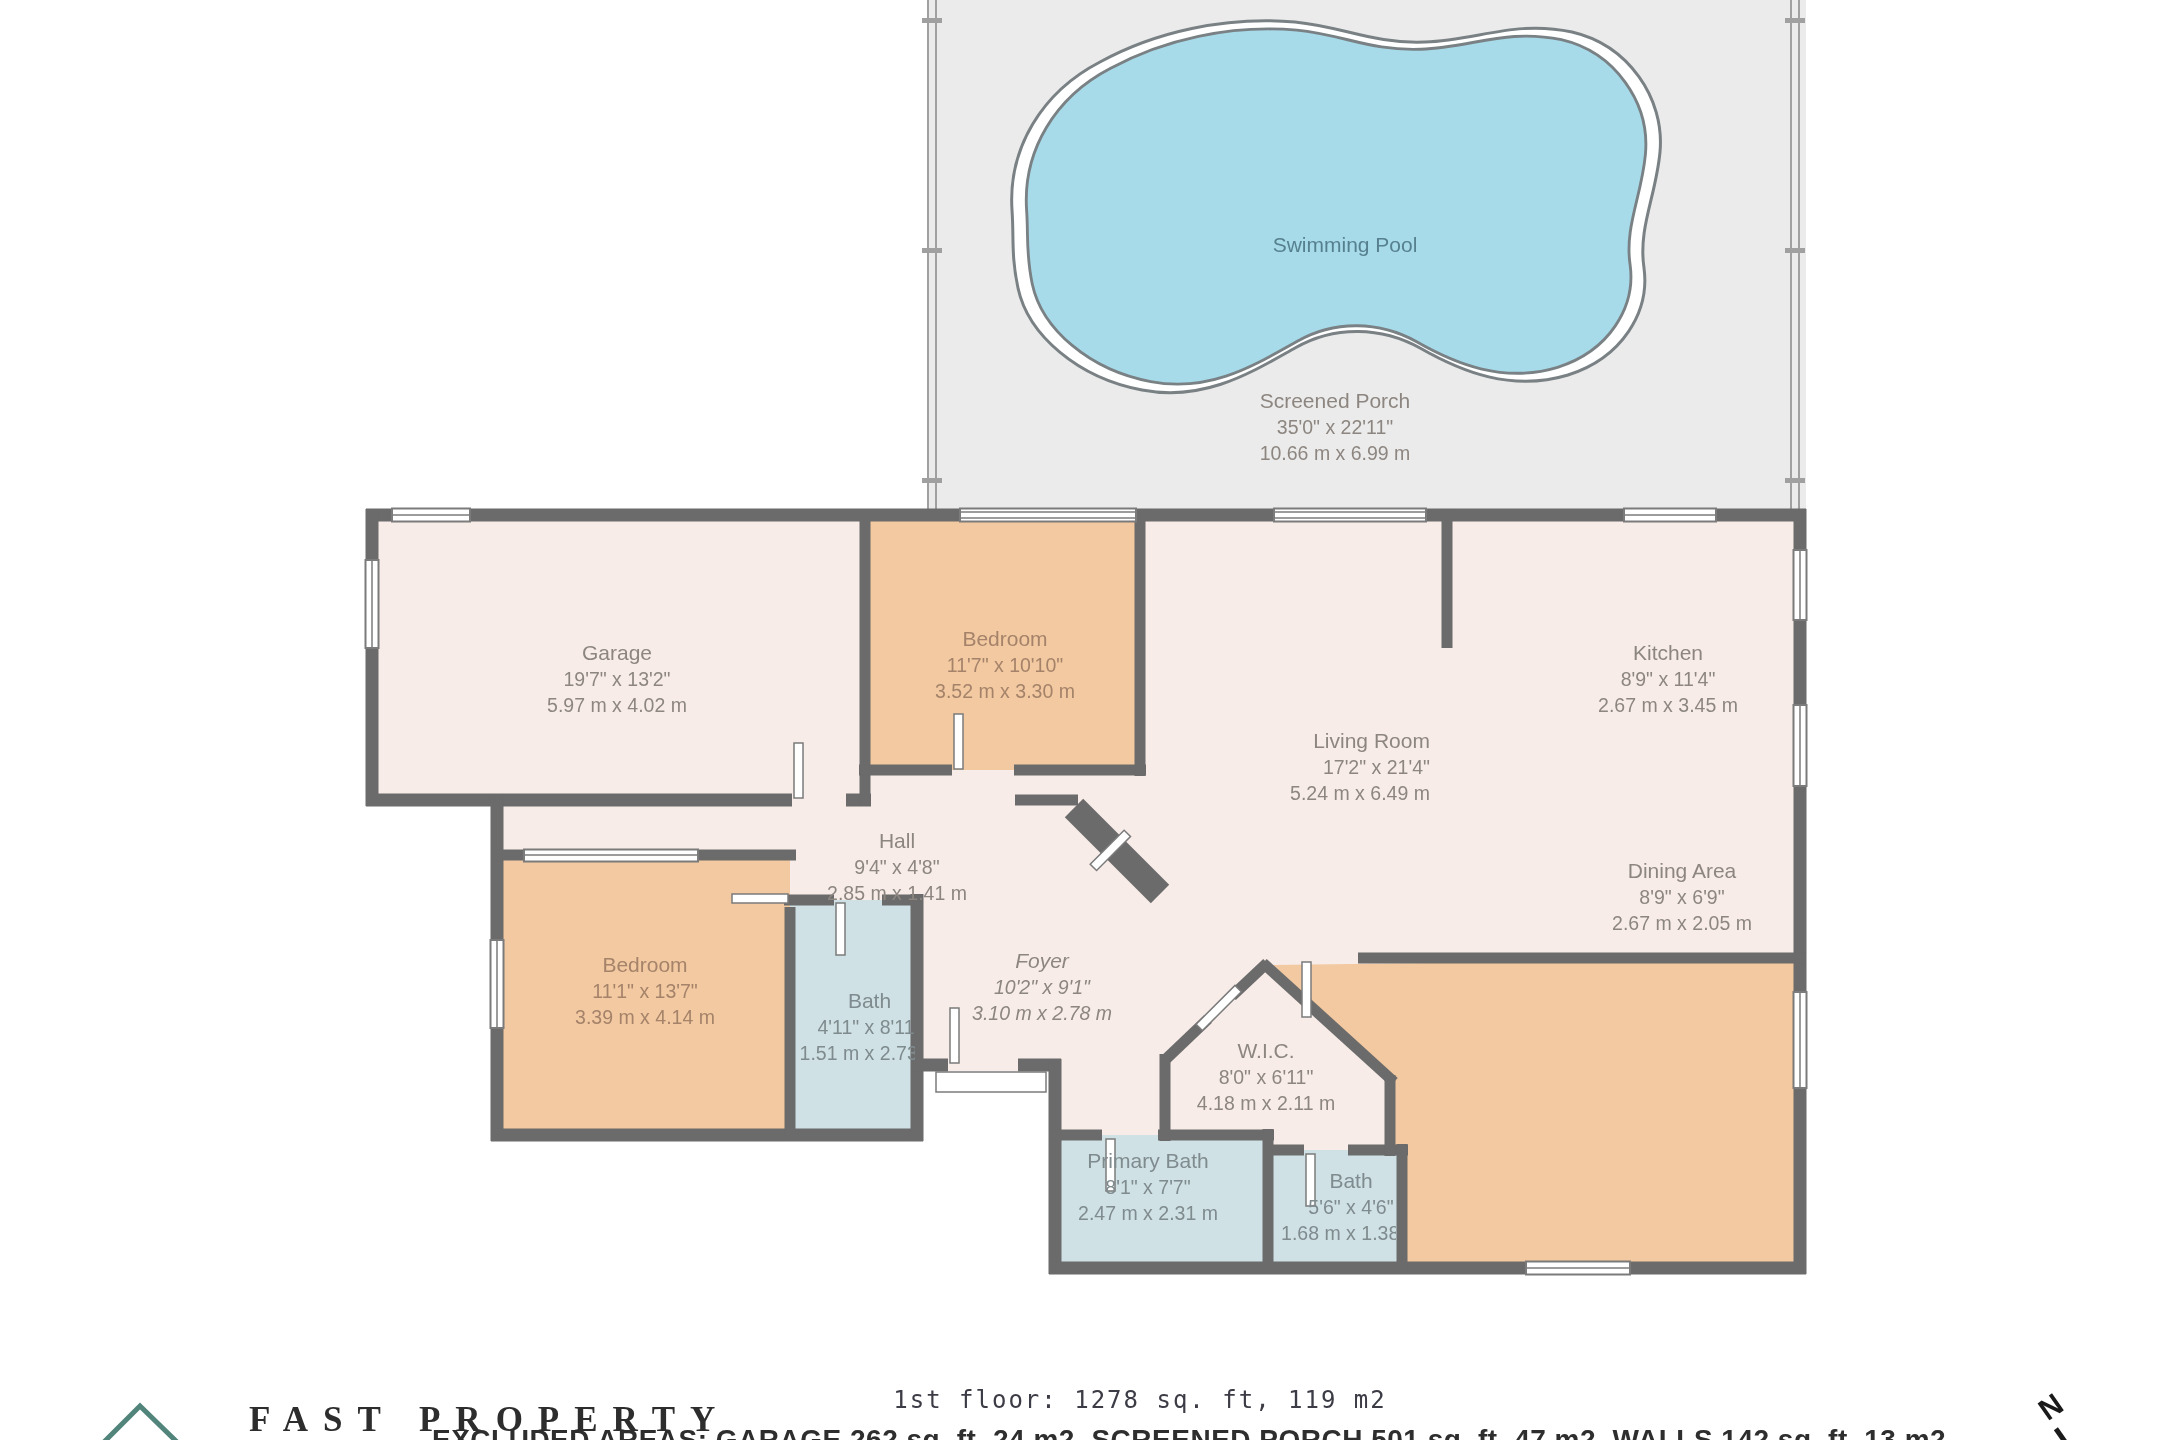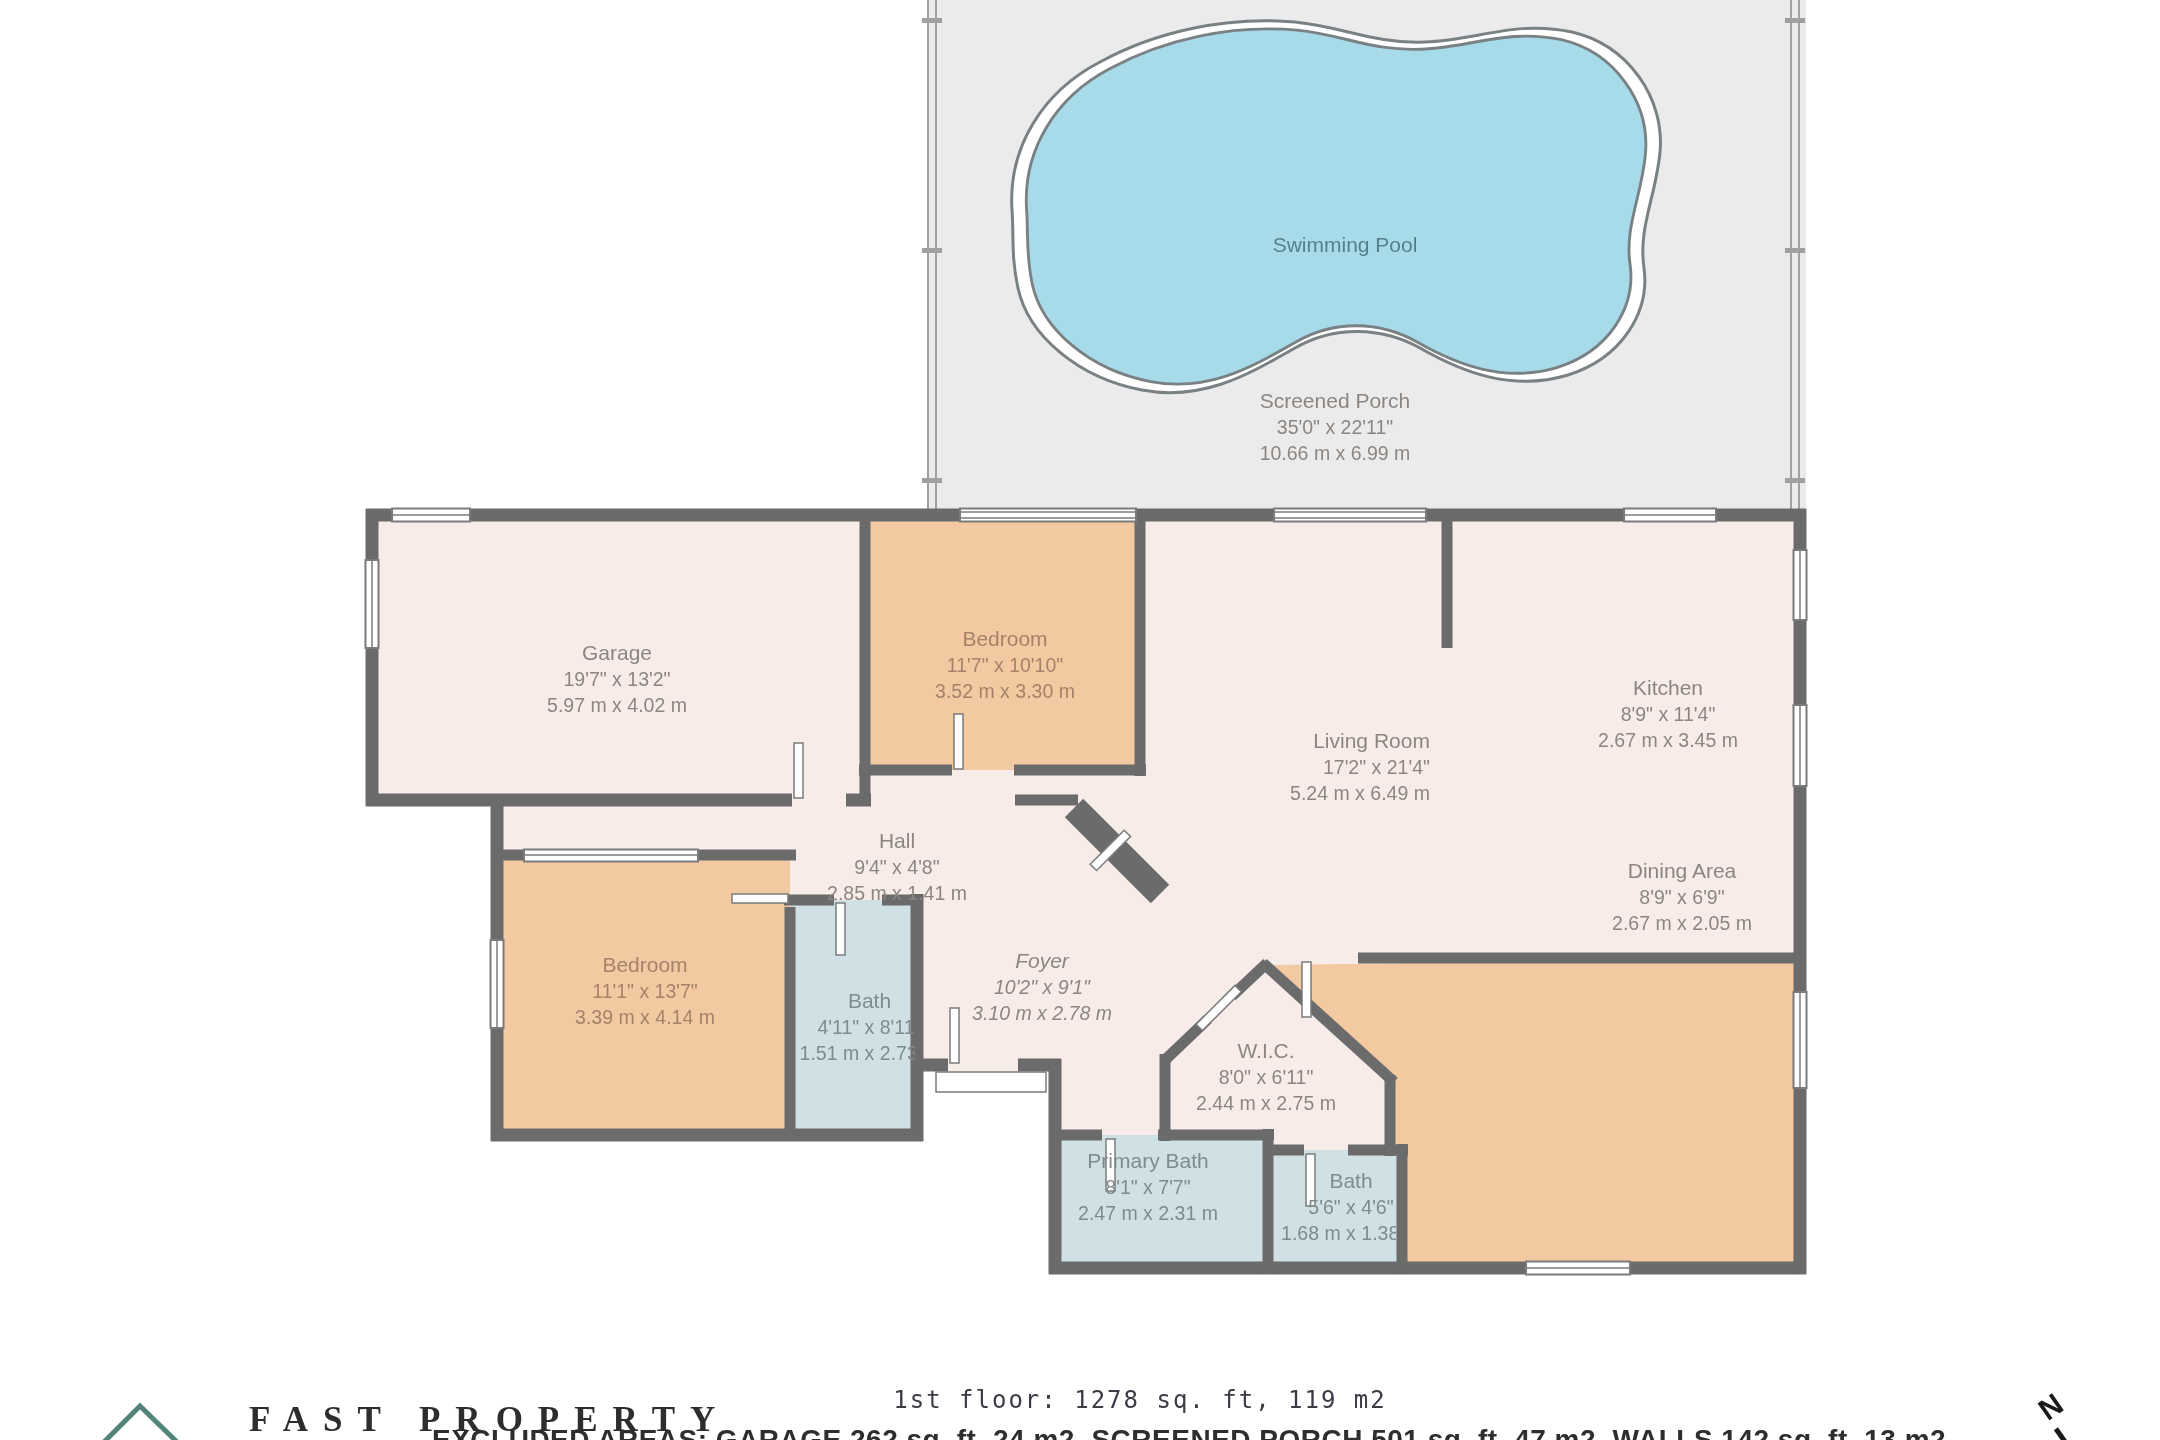--- a/index.html
+++ b/index.html
@@ -207,21 +207,21 @@
     <span class="d">19'7" x 13'2"</span>
     <span class="d">5.97 m x 4.02 m</span>
   </div>
 
   <div class="lbl tan" style="left:1005px;top:626px;">
     <span class="nm">Bedroom</span>
     <span class="d">11'7" x 10'10"</span>
     <span class="d">3.52 m x 3.30 m</span>
   </div>
 
-  <div class="lbl" style="left:1668px;top:640px;margin-top:35px;">
+  <div class="lbl" style="left:1668px;top:640px;">
     <span class="nm">Kitchen</span>
     <span class="d">8'9" x 11'4"</span>
     <span class="d">2.67 m x 3.45 m</span>
   </div>
 
   <div class="lbl" style="left:1360px;top:728px;text-align:right;">
     <span class="nm">Living Room</span>
     <span class="d">17'2" x 21'4"</span>
     <span class="d">5.24 m x 6.49 m</span>
   </div>
@@ -254,21 +254,21 @@
 
   <div class="lbl" style="left:1042px;top:948px;font-style:italic;">
     <span class="nm">Foyer</span>
     <span class="d">10'2" x 9'1"</span>
     <span class="d">3.10 m x 2.78 m</span>
   </div>
 
   <div class="lbl" style="left:1266px;top:1038px;">
     <span class="nm">W.I.C.</span>
     <span class="d">8'0" x 6'11"</span>
-    <span class="d">2.44 m x 2.75 m</span>
+    <span class="d">4.18 m x 2.11 m</span>
   </div>
 
   <div class="lbl blue" style="left:1148px;top:1148px;">
     <span class="nm">Primary Bath</span>
     <span class="d">8'1" x 7'7"</span>
     <span class="d">2.47 m x 2.31 m</span>
   </div>
 
   <div class="clipbox" style="left:1274px;top:1168px;width:122px;height:90px;">
     <div class="lbl blue" style="top:0;">

